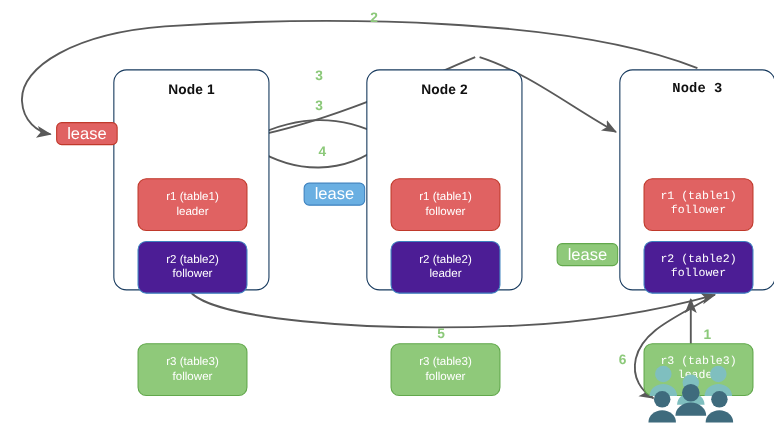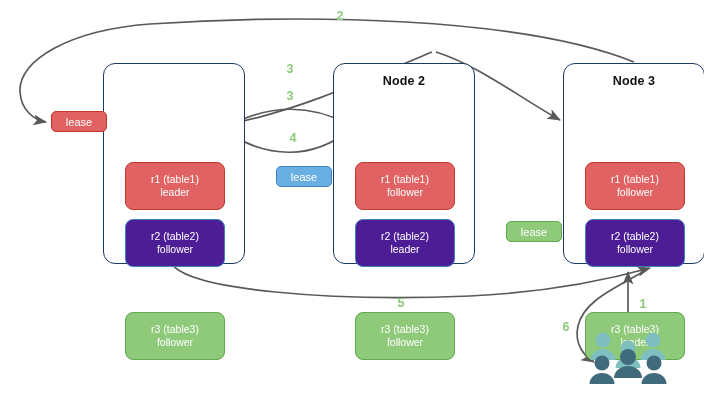--- a/index.html
+++ b/index.html
@@ -64,21 +64,21 @@
   .lease {
     position: absolute;
     width: 56px;
     height: 21px;
     border-radius: 5px;
     box-sizing: border-box;
     display: flex;
     align-items: center;
     justify-content: center;
     color: #ffffff;
-    font-size: 11px;
+    font-size: 15px;
   }
   .lease-red   { background: #e06262; border: 1.4px solid #c0392b; }
   .lease-blue  { background: #6aafe2; border: 1.4px solid #3e82bf; }
   .lease-green { background: #8fc97a; border: 1.4px solid #62a84c; }
   .step-label {
     position: absolute;
     color: #8cc97a;
     font-size: 12.5px;
     font-weight: bold;
     text-align: center;
@@ -115,20 +115,21 @@
     <path d="M 350 130 C 312 160, 268 158, 230 134" fill="none" stroke="#595959" stroke-width="1.7" marker-end="url(#ah)"></path>
 
     <path d="M 172 264 C 190 290, 330 302, 470 296 C 555 292, 614 278, 650 268" fill="none" stroke="#595959" stroke-width="1.7" marker-end="url(#ah)"></path>
 
     <path d="M 628 345 L 628 272" fill="none" stroke="#595959" stroke-width="1.7" marker-end="url(#ah)"></path>
 
     <path d="M 646 270 C 616 288, 584 300, 578 326 C 574 344, 584 356, 594 362" fill="none" stroke="#595959" stroke-width="1.7" marker-end="url(#ah)"></path>
   </svg>
 
   <div class="node-box" style="left:103px; top:63px; width:142px; height:201px;">
+    <div class="node-title">Node 1</div>
     <div class="replica rep-red" style="top:98px;">
       <span class="ln">r1 (table1)</span>
       <span class="ln">leader</span>
     </div>
     <div class="replica rep-blue" style="top:155px;">
       <span class="ln">r2 (table2)</span>
       <span class="ln">follower</span>
     </div>
     <div class="replica rep-green" style="top:212px;">
       <span class="ln">r3 (table3)</span>
@@ -145,21 +146,21 @@
     <div class="replica rep-blue" style="top:155px;">
       <span class="ln">r2 (table2)</span>
       <span class="ln">leader</span>
     </div>
     <div class="replica rep-green" style="top:212px;">
       <span class="ln">r3 (table3)</span>
       <span class="ln">follower</span>
     </div>
   </div>
 
-  <div class="node-box" style="left:563px; top:63px; width:142px; height:201px;">
+  <div class="node-box" style="left:563px; top:63px; width:142px; height:201px;font-family:Liberation Mono, monospace;">
     <div class="node-title">Node 3</div>
     <div class="replica rep-red" style="top:98px;">
       <span class="ln">r1 (table1)</span>
       <span class="ln">follower</span>
     </div>
     <div class="replica rep-blue" style="top:155px;">
       <span class="ln">r2 (table2)</span>
       <span class="ln">follower</span>
     </div>
     <div class="replica rep-green" style="top:212px;">

